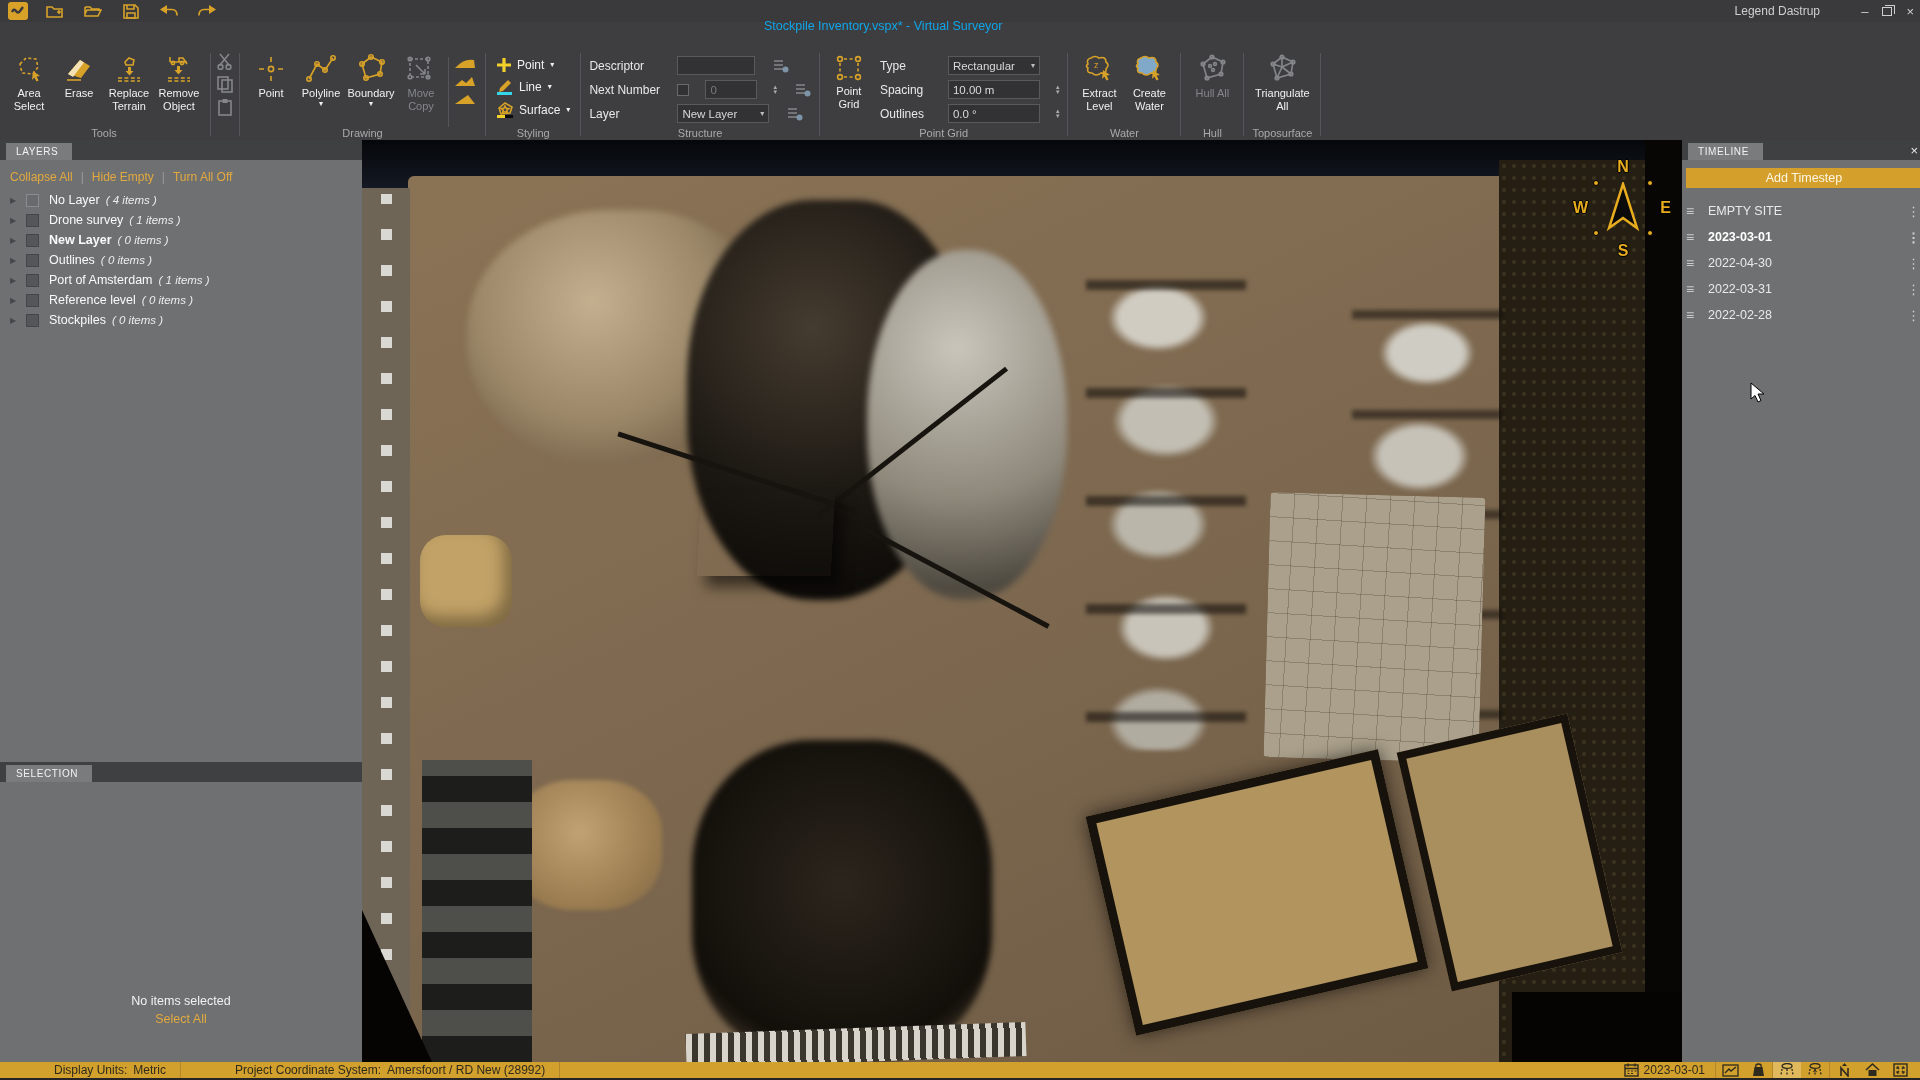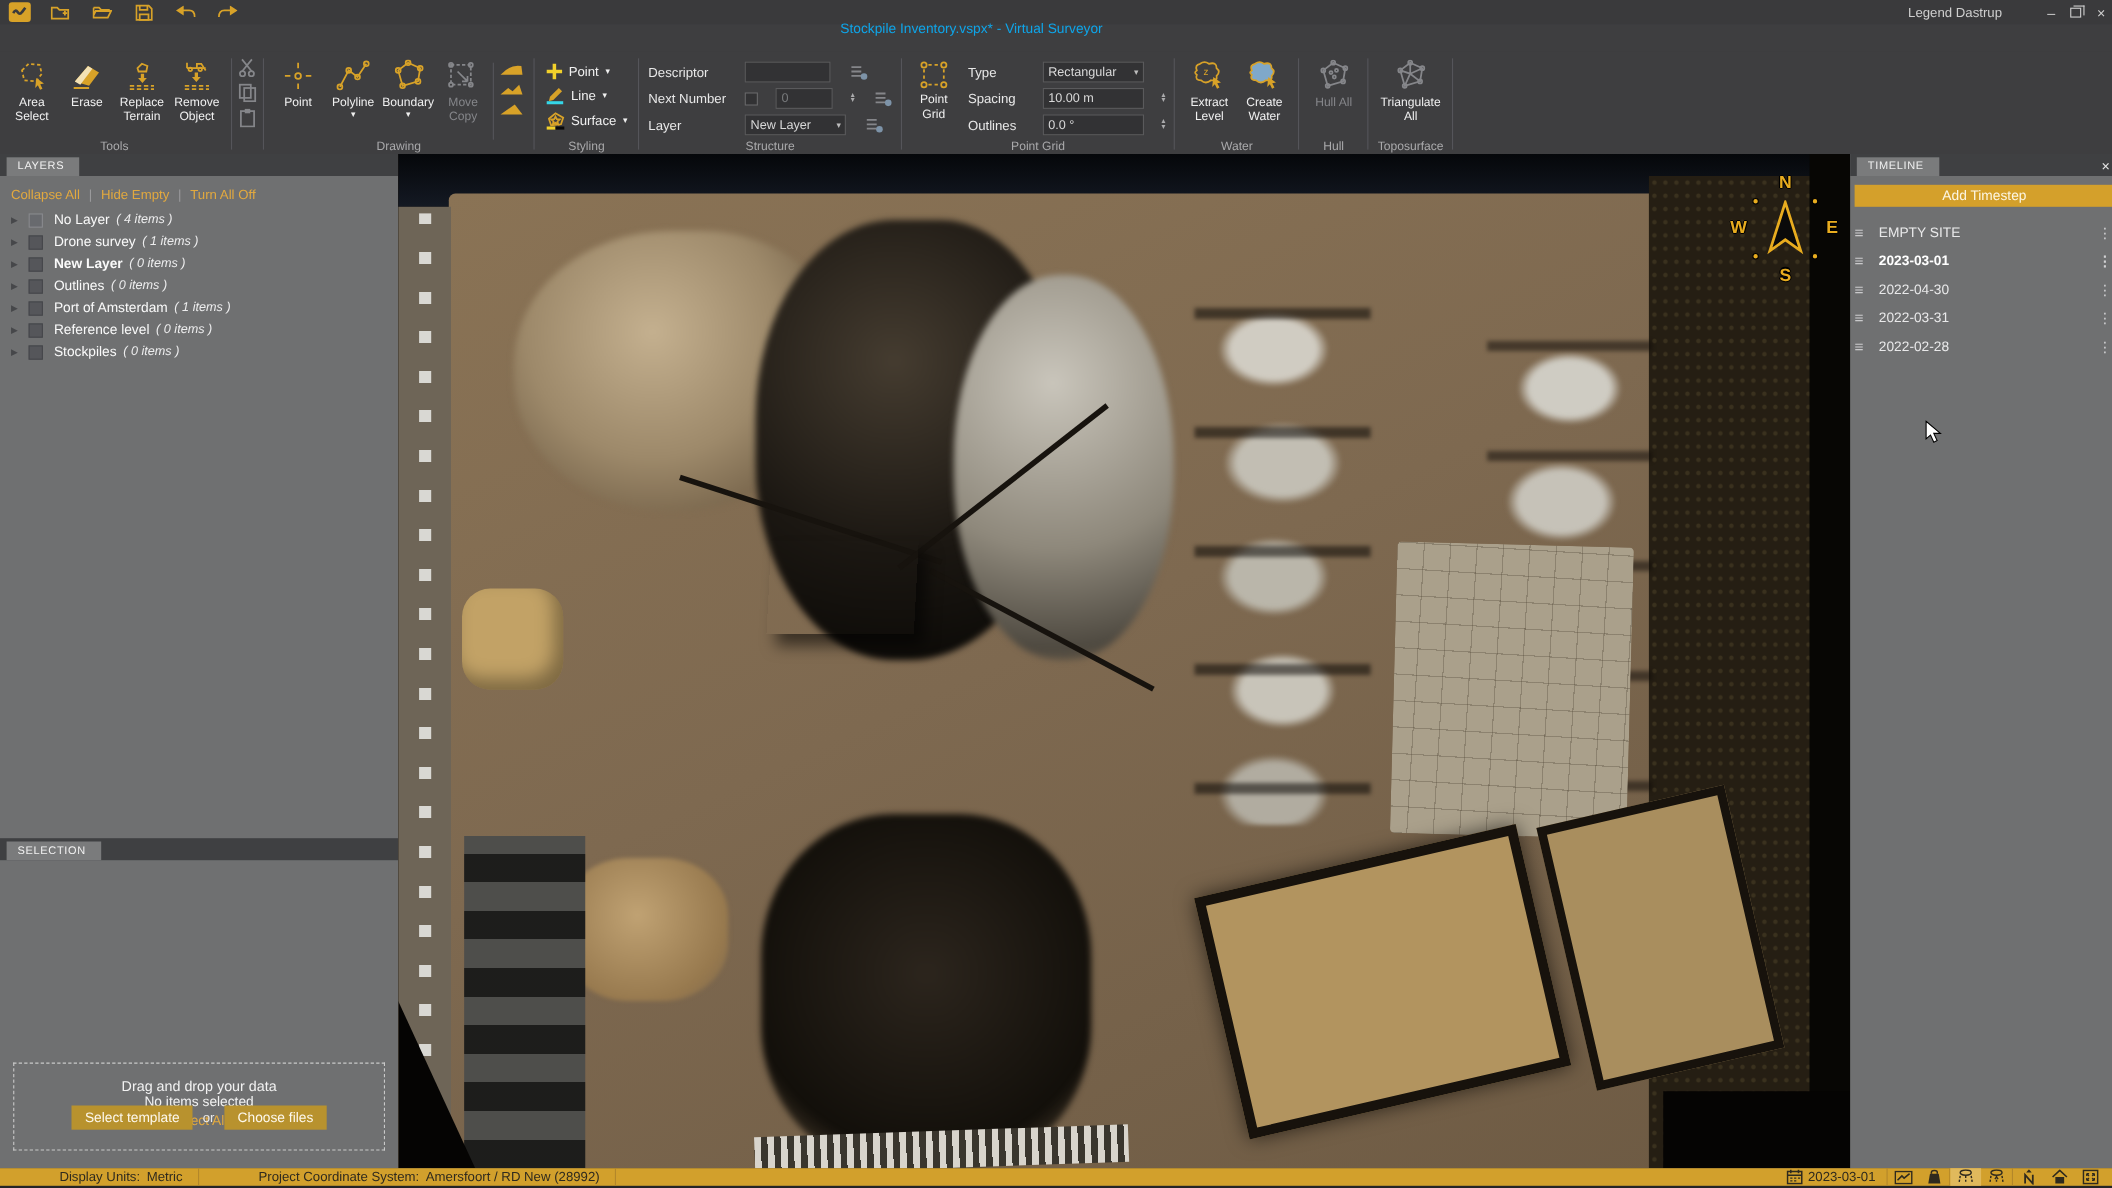--- a/index.html
+++ b/index.html
@@ -606,28 +606,20 @@
       <span class="lcount">( 0 items )</span>
     </div>
 
     <div class="sel-section">
       <div class="phead">
         <span class="ptab">SELECTION</span>
       </div>
       <div class="sel-body">
         <div class="sel-empty">No items selected</div>
         <div class="sel-all">Select All</div>
-        <div class="dropzone">
-          <div class="dz-title">Drag and drop your data</div>
-          <div class="dz-row">
-            <span class="dz-btn">Select template</span>
-            <span class="dz-or">or</span>
-            <span class="dz-btn">Choose files</span>
-          </div>
-        </div>
       </div>
     </div>
   </div>
 
   <div class="map">
     <div class="m-water"></div>
     <div class="m-site"></div>
     <div class="m-road"></div>
     <div class="m-trees"></div>
     <div class="m-redge"></div>

